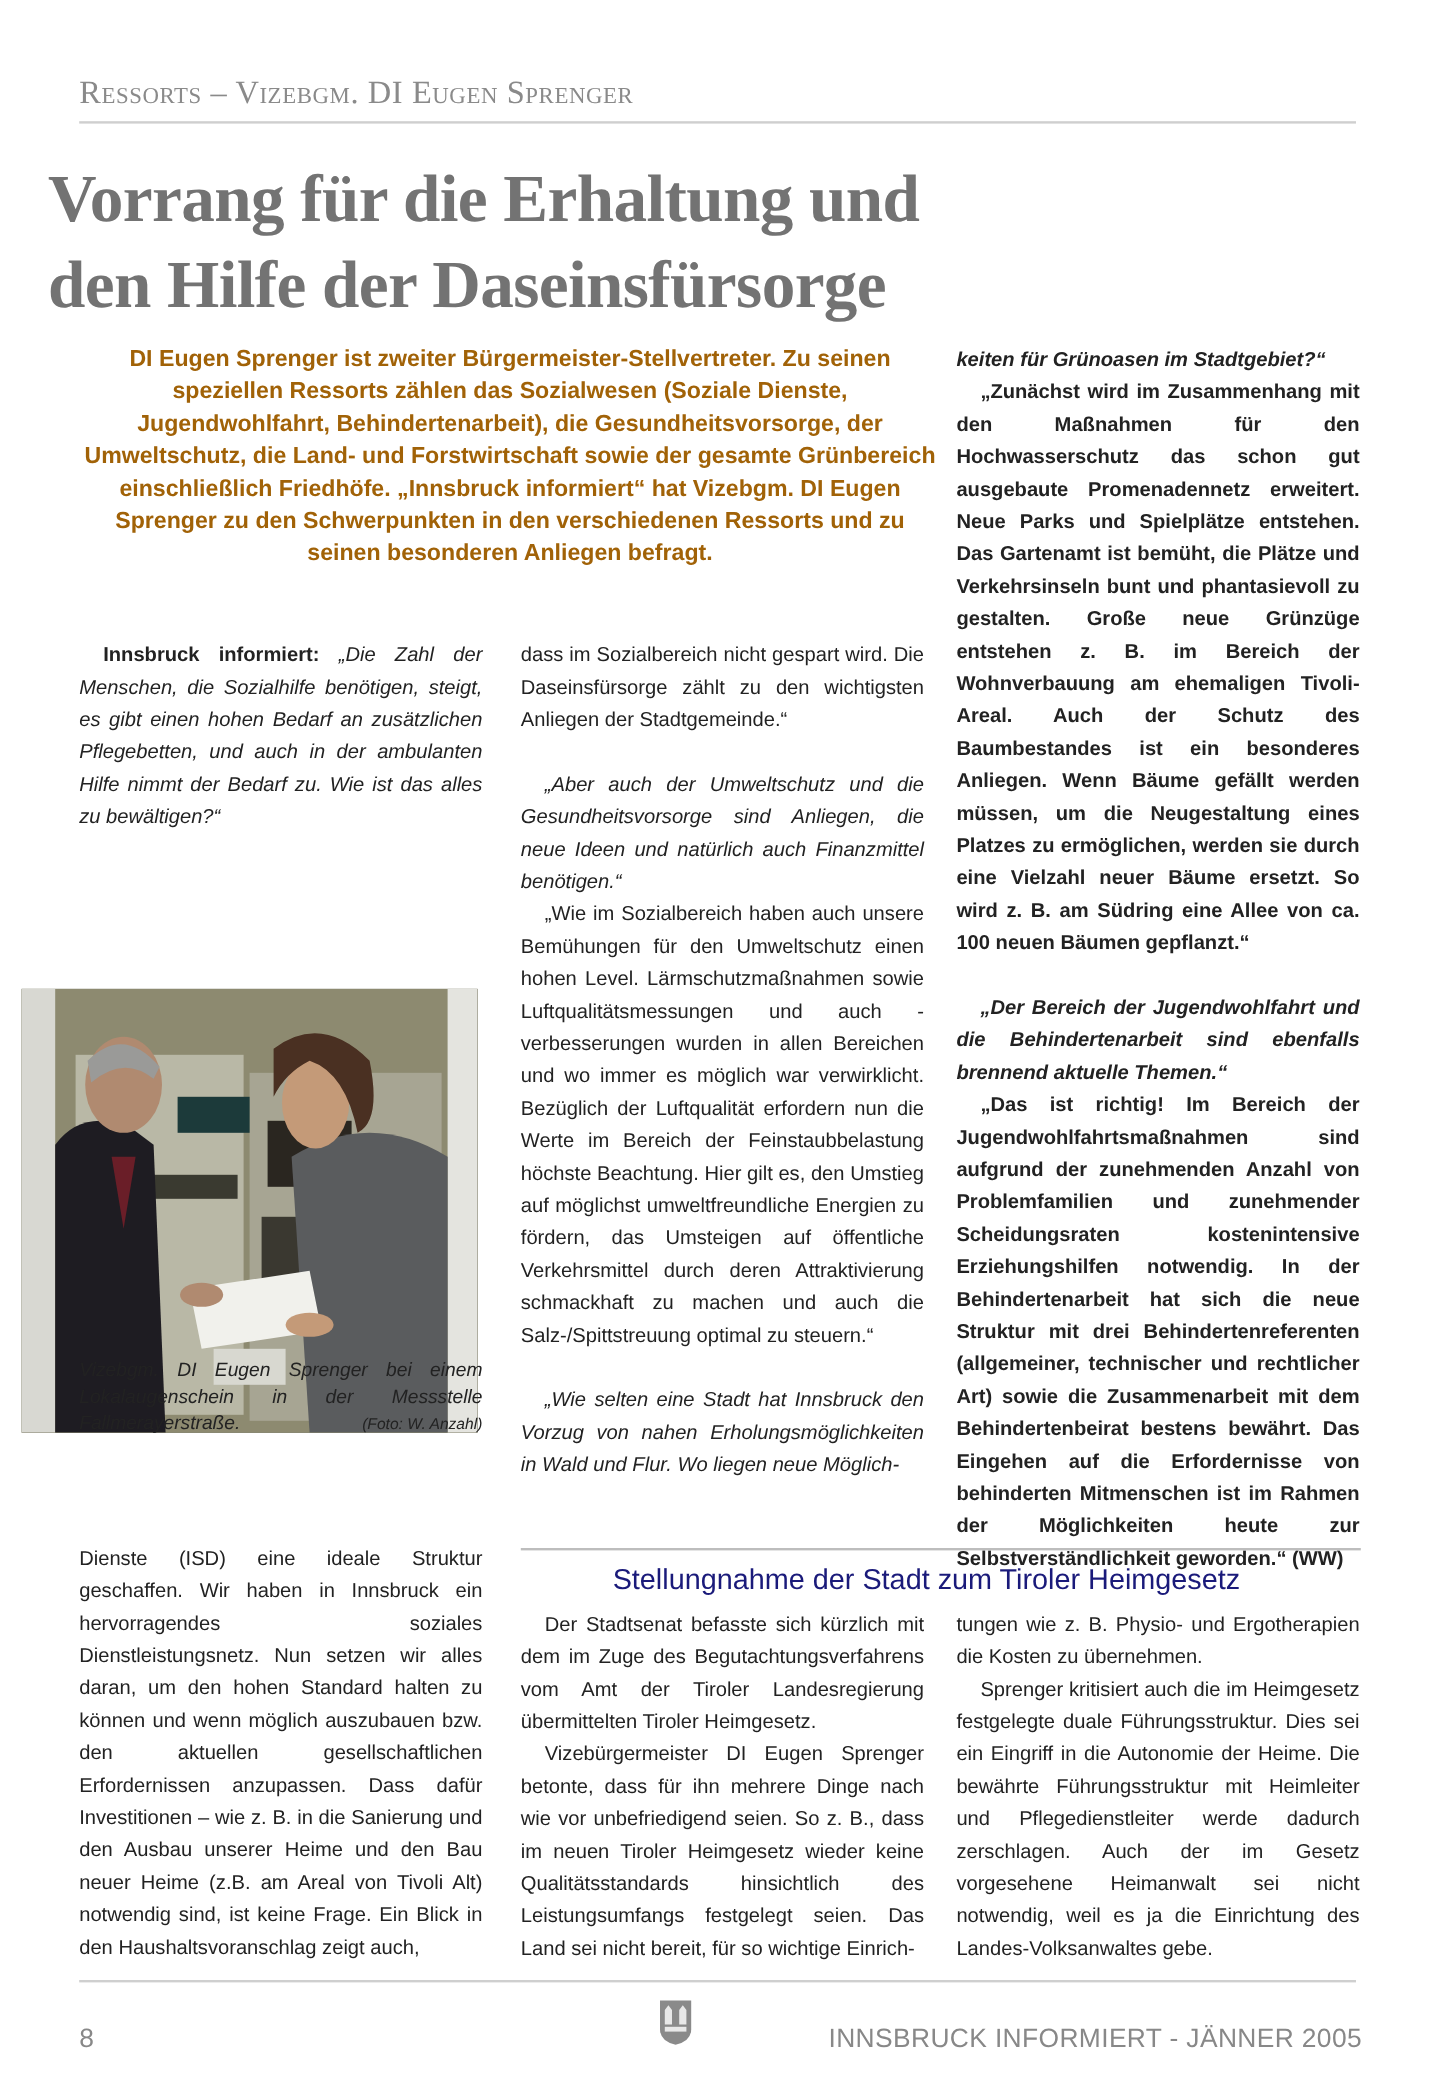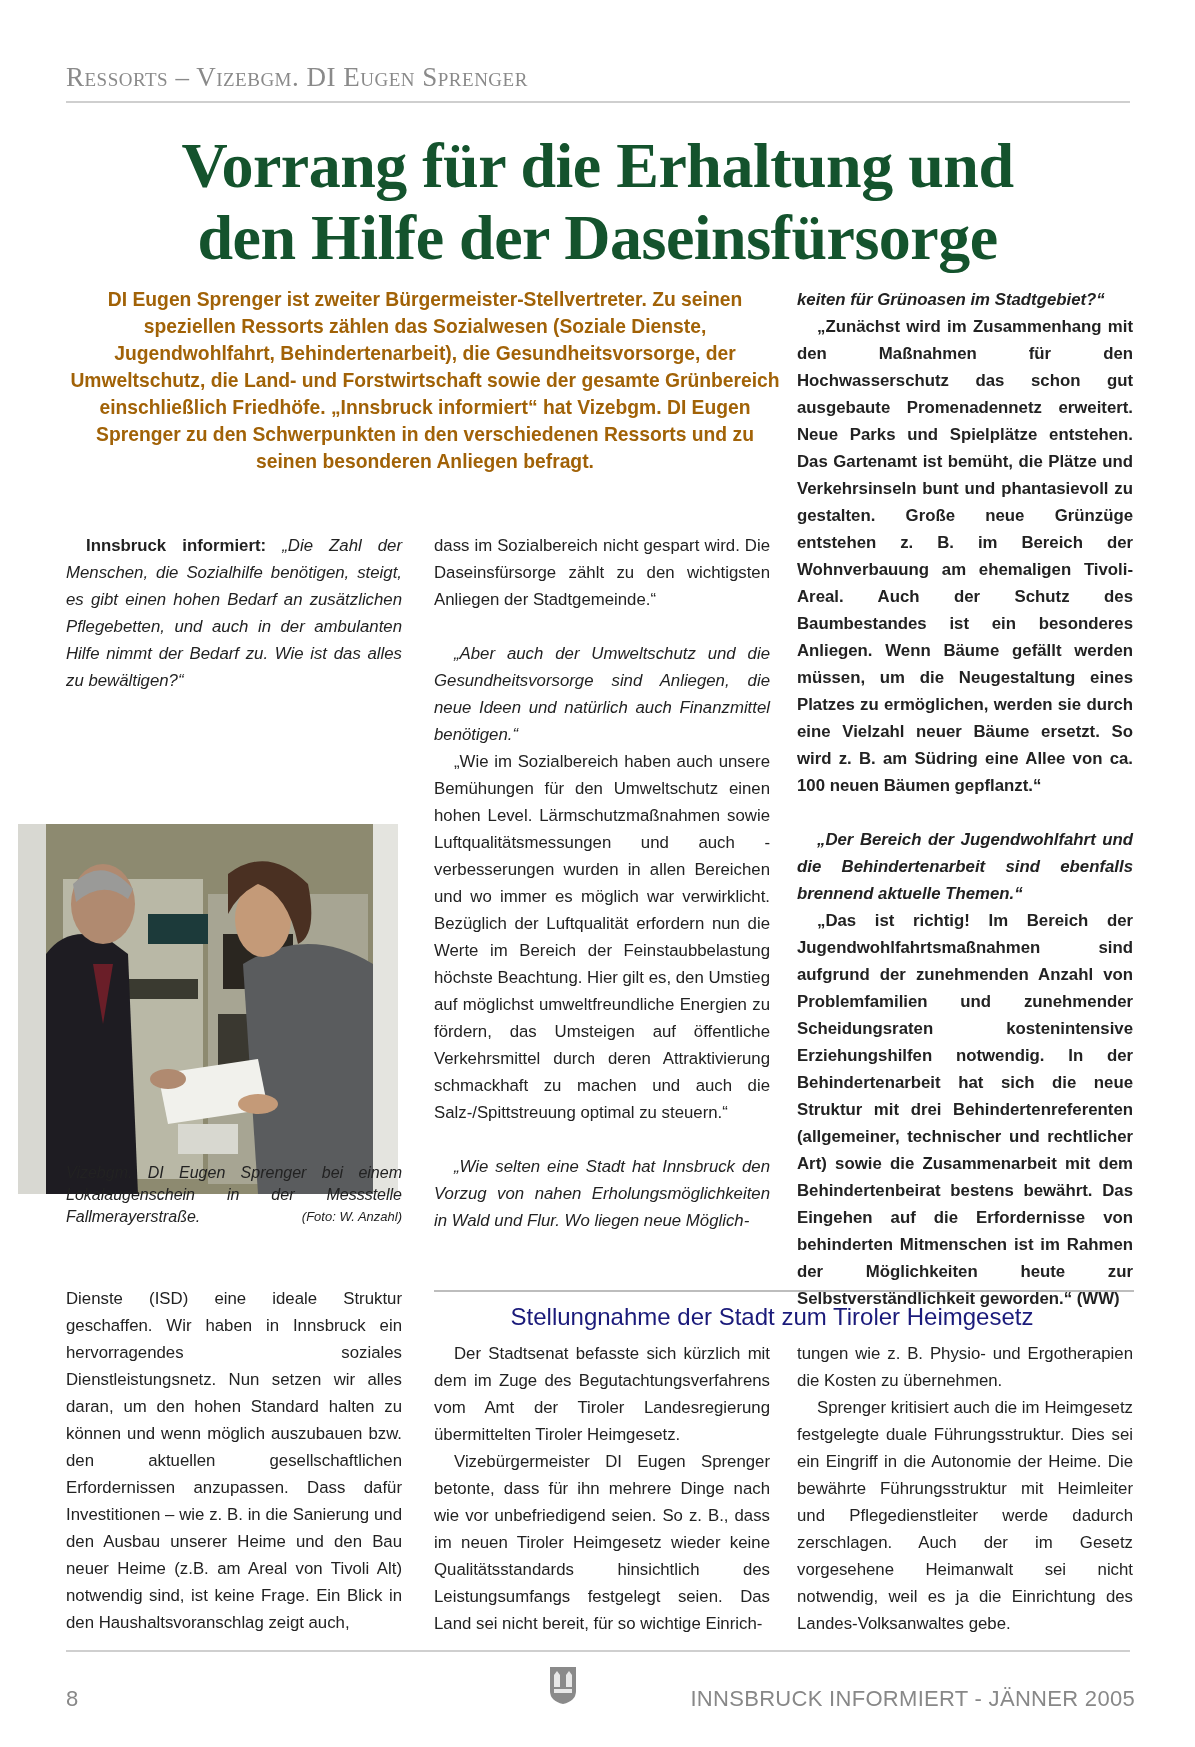--- a/index.html
+++ b/index.html
@@ -1,29 +1,29 @@
 <!DOCTYPE html>
 <html><head>
 <meta charset="utf-8">
 <style>
   html, body { margin: 0; padding: 0; background: #ffffff; }
   body { width: 1195px; height: 1747px; position: relative; overflow: hidden; color: #1a1a1a; font-family: "Liberation Sans", sans-serif; }
   .abs { position: absolute; }
   .section-header { left: 66px; top: 62px; font-family: "Liberation Serif", serif; font-size: 27px; color: #8a8a8a; letter-spacing: 0.5px; font-variant: small-caps; }
   .rule { height: 2px; background: #cfcfcf; }
-  .title { left: 40px; width: 1115px; top: 130px; text-align: center; font-family: "Liberation Serif", serif; font-weight: bold; color: #14532d; font-size: 64px; line-height: 72px; letter-spacing: -0.5px; }
+  .title { left: 40px; width: 1115px; top: 130px; text-align: left; font-family: "Liberation Serif", serif; font-weight: bold; color: #737373; font-size: 56px; line-height: 72px; letter-spacing: -0.5px; }
   .intro { left: 70px; width: 710px; top: 286px; text-align: center; font-weight: bold; font-size: 19.3px; line-height: 27px; color: #a16207; }
   .col { font-size: 16.8px; line-height: 27px; text-align: justify; color: #222; }
   .col p { margin: 0; }
   .col p.ind { text-indent: 20px; }
   .col .gap { height: 27px; }
   .it { font-style: italic; }
   .b { font-weight: bold; }
   .photo { left: 18px; top: 824px; width: 380px; height: 370px; background: #6c6a55; overflow: hidden; }
-  .caption { left: 66px; width: 336px; top: 1162px; font-size: 16px; line-height: 22px; font-style: italic; color: #222; text-align: justify; }
+  .caption { left: 66px; width: 336px; top: 1132px; font-size: 16px; line-height: 22px; font-style: italic; color: #222; text-align: justify; }
   .credit { float: right; font-size: 13px; }
   .box-title { left: 412px; width: 720px; top: 1303px; text-align: center; font-weight: normal; font-size: 24px; color: #1a1a7a; }
   .footer-num { left: 66px; top: 1686px; font-size: 22px; color: #888; }
   .footer-mag { right: 60px; top: 1686px; font-size: 22px; color: #888; letter-spacing: 0.3px; }
   .crest { left: 548px; top: 1665px; width: 30px; height: 40px; }
 </style>
 </head>
 <body>
 
 <div class="abs section-header">Ressorts – Vizebgm. DI Eugen Sprenger</div>

